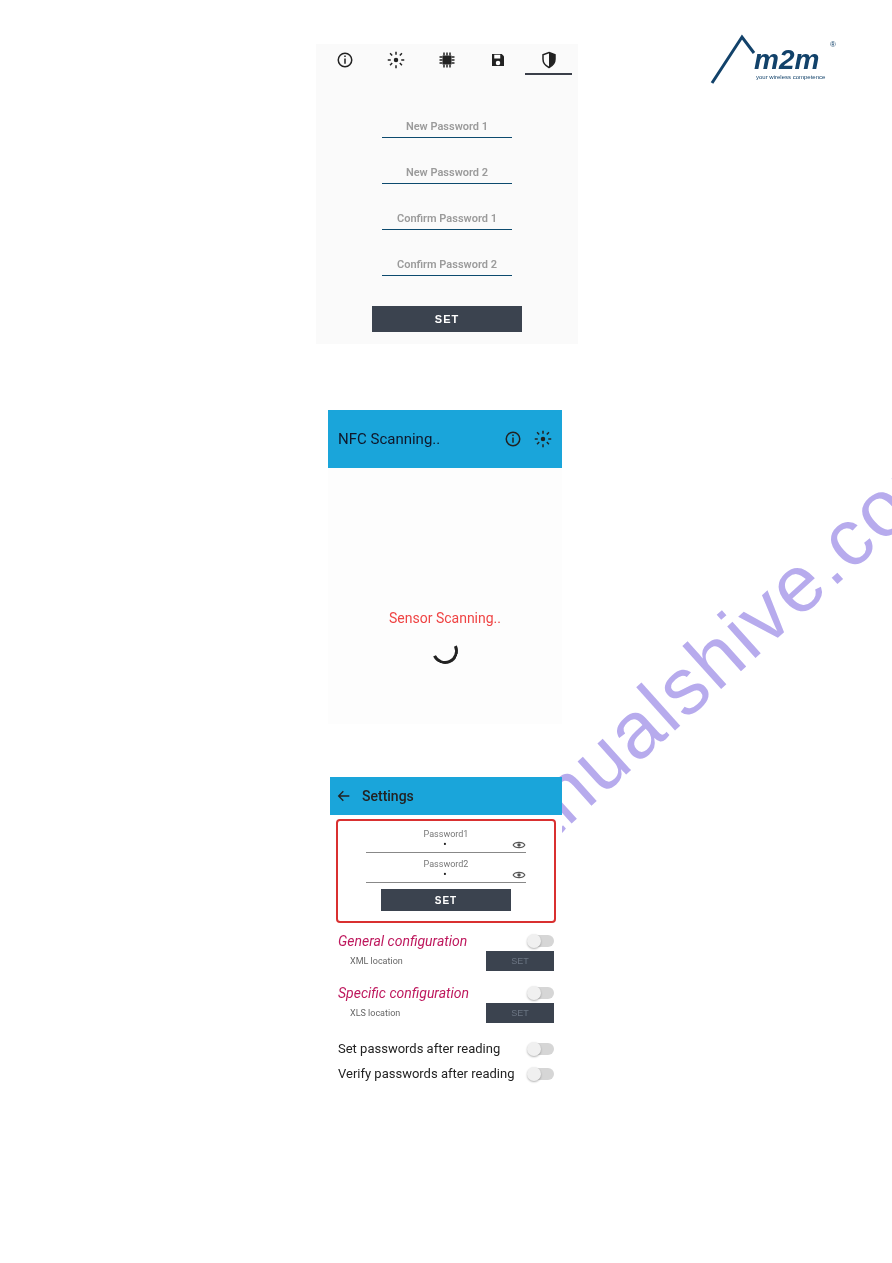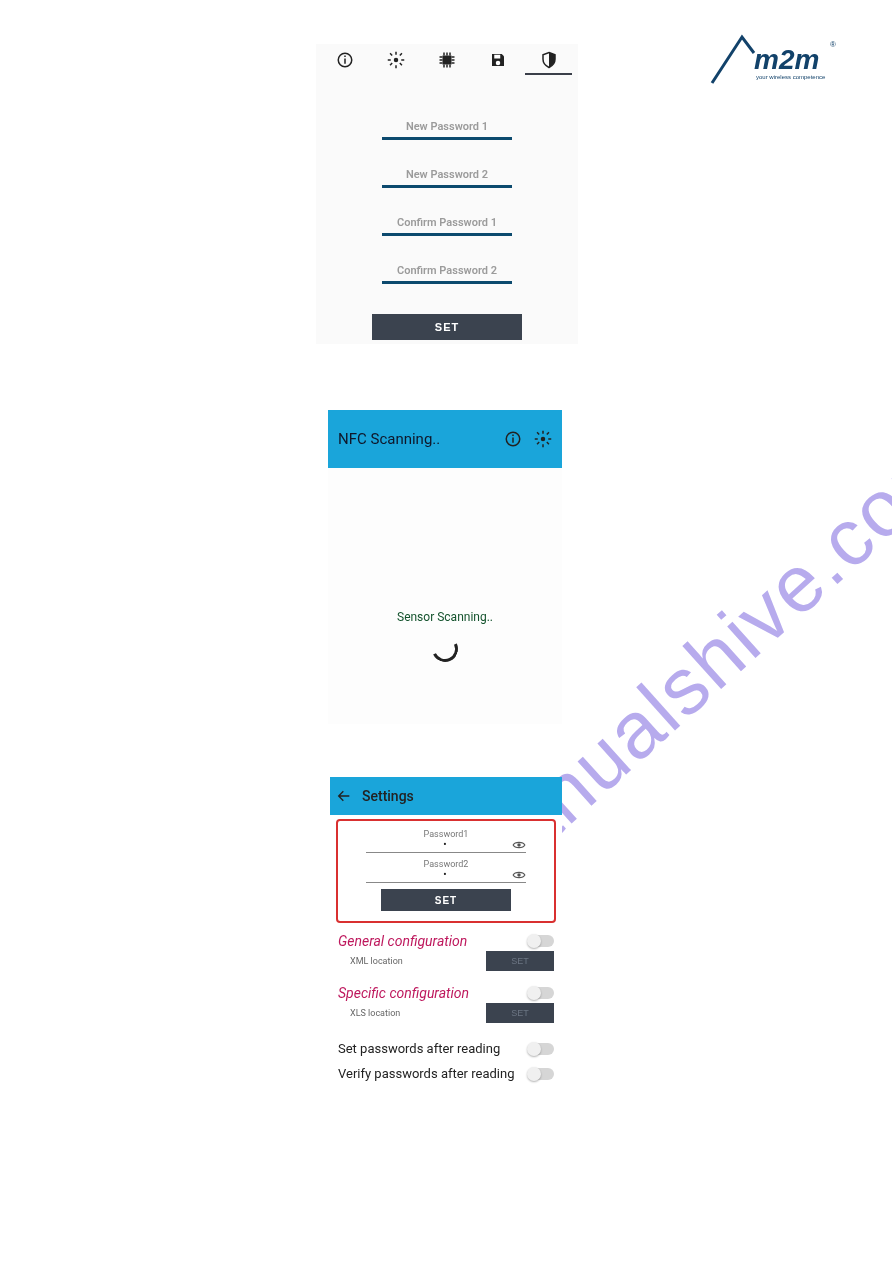--- a/index.html
+++ b/index.html
@@ -67,21 +67,21 @@
     background:#3a3f49;
   }
 
   .pwfield {
     margin: 28px auto 0;
     width: 130px;
     text-align: center;
     color: #9b9b9b;
     font-size: 11px;
     font-weight: 600;
-    border-bottom: 3px solid #0c4a6e;
+    border-bottom: 1px solid #0c4a6e;
     padding-bottom: 4px;
   }
   .pwfield.first { margin-top: 44px; }
 
   .setbtn {
     display:block;
     margin: 30px auto 0;
     width: 150px;
     height: 26px;
     background:#3b434f;
@@ -101,21 +101,21 @@
     padding:0 10px;
     color:#0f172a;
   }
   .appbar2 .title{ font-size:15px; flex:1;}
   .appbar2 svg{ width:18px; height:18px; margin-left:12px;}
   .sensor-center{
     position:absolute;
     top:200px; left:0; right:0;
     text-align:center;
   }
-  .sensor-text{ color:#14532d; font-size:12px;}
+  .sensor-text{ color:#ef4444; font-size:14px;}
   .spinner{
     width:26px;height:26px;
     border:3px solid transparent;
     border-bottom-color:#222;
     border-right-color:#222;
     border-radius:50%;
     margin:12px auto 0;
     transform:rotate(20deg);
   }
 

